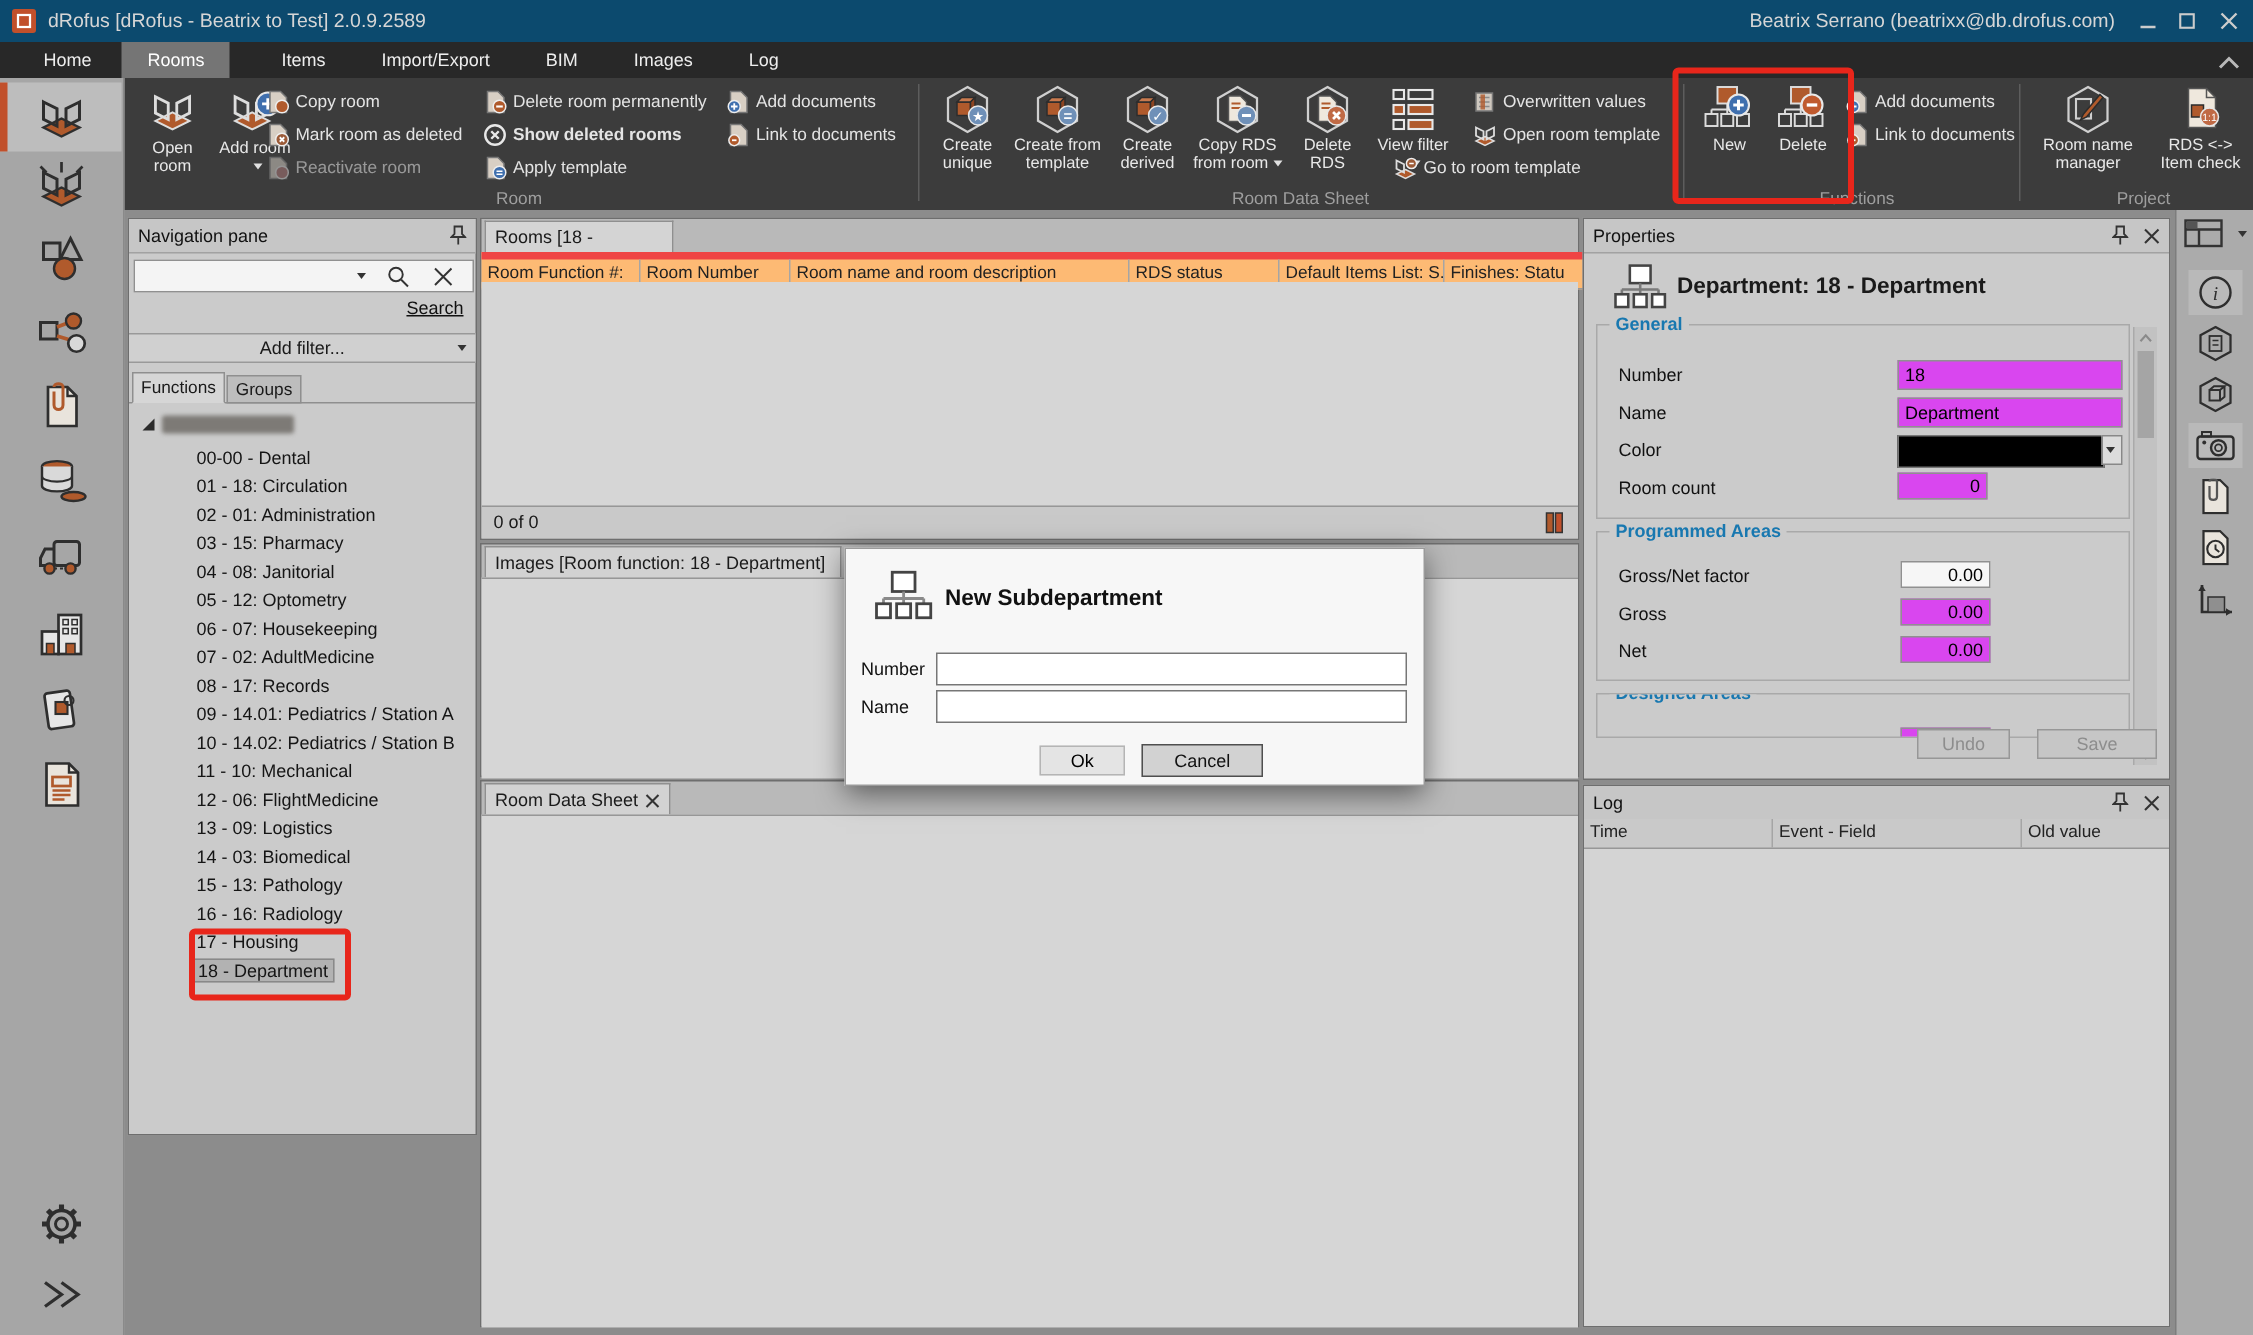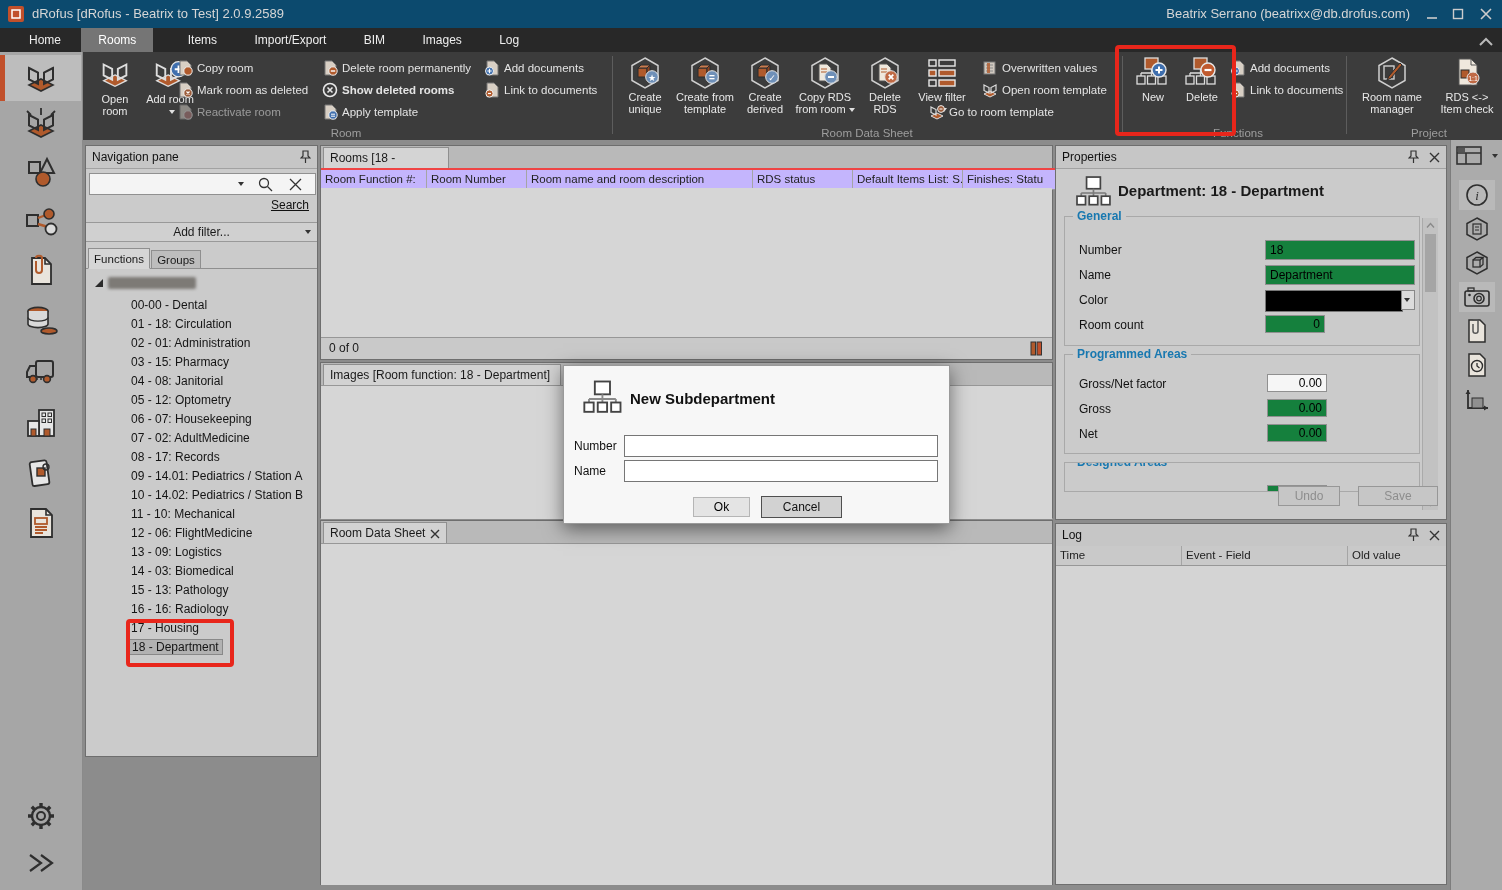--- a/index.html
+++ b/index.html
@@ -21,21 +21,21 @@
   .rsep{position:absolute;top:4px;width:1px;height:78px;background:#5d5d5d;}
   .cdn{width:0;height:0;border-left:3.5px solid transparent;border-right:3.5px solid transparent;border-top:4px solid #e0e0e0;display:inline-block;margin-left:3px;vertical-align:middle;}
   .cdk{width:0;height:0;border-left:3.5px solid transparent;border-right:3.5px solid transparent;border-top:4px solid #333;display:inline-block;}
   
   .sidebar{left:0;top:52px;width:82px;height:838px;background:#a6a6a6;border-right:1px solid #8a8a8a;}
   .sideicon{position:absolute;left:22px;width:38px;height:38px;}
   
   .panel{position:absolute;background:#cbcbcb;border:1px solid #6e6e6e;box-sizing:border-box;}
   .phead{position:relative;height:22px;line-height:22px;padding-left:6px;background:#c6c6c6;border-bottom:1px solid #a2a2a2;font-size:12px;color:#111;}
   .ptools{position:absolute;right:6px;top:4px;display:flex;gap:10px;align-items:center;}
-  .inp{background:#15803d;border:1px solid #909090;font-size:12px;padding:1px 4px;box-sizing:border-box;}
+  .inp{background:#d946ef;border:1px solid #909090;font-size:12px;padding:1px 4px;box-sizing:border-box;}
   .fieldset{position:absolute;border:1px solid #a9a9a9;box-sizing:border-box;}
   .legend{position:absolute;top:-8px;left:8px;background:#cbcbcb;padding:0 4px;color:#1878b0;font-weight:bold;font-size:12px;text-align:right;}
   .flabel{position:absolute;left:14px;font-size:12px;color:#111;}
   .btn{position:absolute;background:#c6c6c6;border:1px solid #979797;text-align:center;font-size:12px;box-sizing:border-box;}
   
   .treeitem{position:absolute;left:45px;height:19px;line-height:19px;font-size:12px;white-space:nowrap;color:#151515;}
   .tab{position:absolute;box-sizing:border-box;border:1px solid #8f8f8f;font-size:11.5px;text-align:center;}
   
   .colhead{height:19px;line-height:19px;box-sizing:border-box;border-right:1px solid #a5a5a5;padding-left:4px;font-size:11.5px;color:#222;overflow:hidden;white-space:nowrap;float:left;}
   
@@ -457,21 +457,21 @@
     <div class="treeitem" style="top:435px">15 - 13: Pathology</div>
     <div class="treeitem" style="top:454px">16 - 16: Radiology</div>
     <div class="treeitem" style="top:473px">17 - Housing</div>
     <div class="treeitem" style="top:492px;left:42px"><span style="background:#b2b2b2;border:1px solid #898989;padding:0 3px">18 - Department</span></div>
   </div>
 
   <div class="redbox" style="left:126px;top:619px;width:100px;height:40px"></div>
 
   <div class="panel" style="left:320px;top:145px;width:733px;height:215px;background:#b9b9b9">
     <div class="tab" style="left:2px;top:1px;width:126px;height:21px;line-height:21px;background:#d4d4d4;border-bottom:none;font-size:12px;text-align:left;padding-left:6px">Rooms [18 - Department]</div>
-    <div class="abs" style="left:0;top:22px;width:844px;height:19px;background:#c4b5fd;border-top:2px solid #ef4444;border-bottom:1px solid #979797">
+    <div class="abs" style="left:0;top:22px;width:844px;height:19px;background:#fdba74;border-top:5px solid #ef4444;border-bottom:1px solid #979797">
       <div class="colhead" style="width:106px">Room Function #:</div>
       <div class="colhead" style="width:100px">Room Number</div>
       <div class="colhead" style="width:226px">Room name and room description</div>
       <div class="colhead" style="width:100px">RDS status</div>
       <div class="colhead" style="width:110px">Default Items List: S...</div>
       <div class="colhead" style="width:87px;border-right:none">Finishes: Statu</div>
     </div>
     <div class="abs" style="left:0;top:42px;width:731px;height:150px;background:#d6d6d6"></div>
     <div class="abs" style="left:0;bottom:0;width:731px;height:21px;background:#c9c9c9;border-top:1px solid #979797;line-height:21px">
       <span style="margin-left:8px">0 of 0</span>

